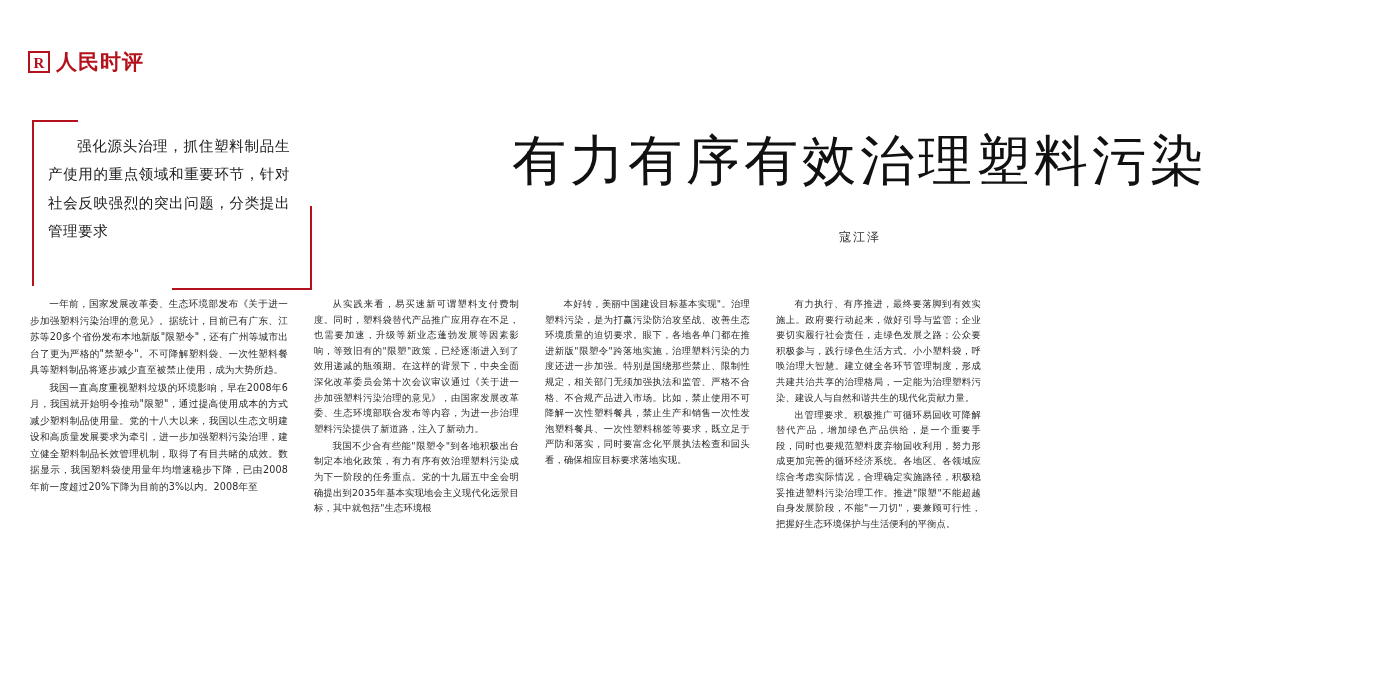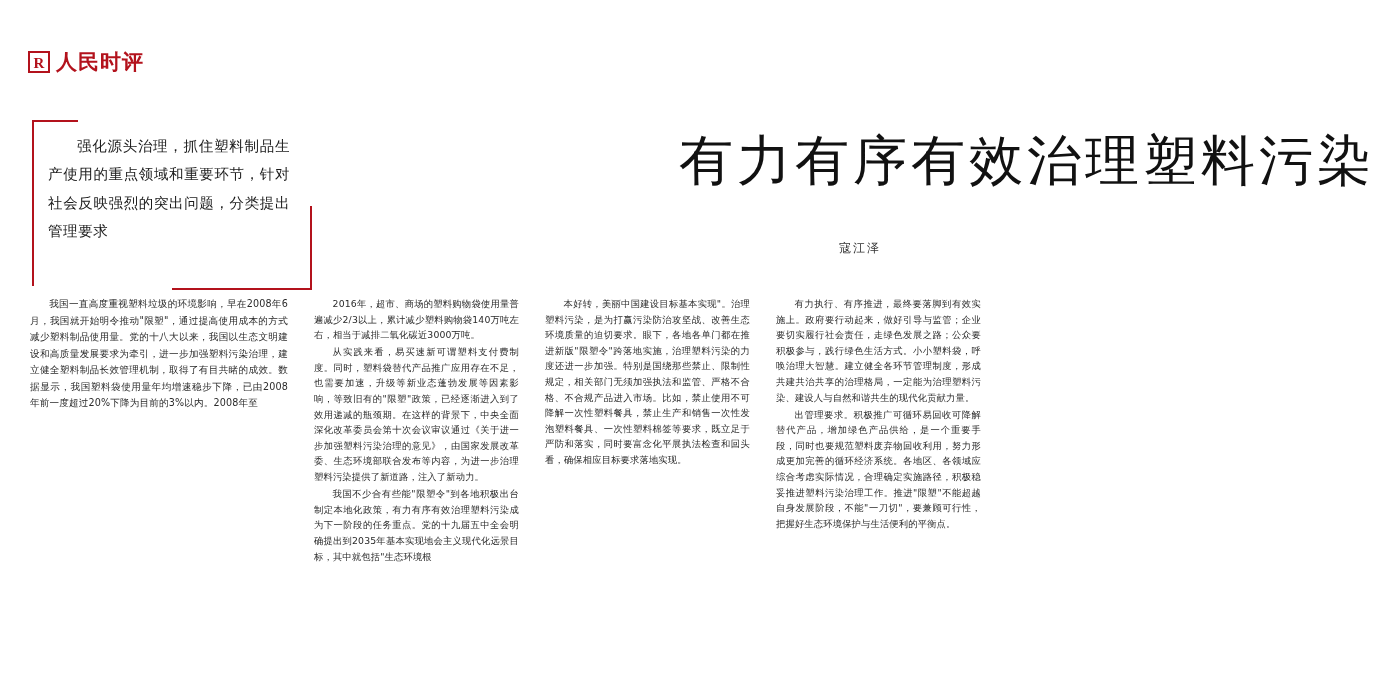--- a/index.html
+++ b/index.html
@@ -53,24 +53,23 @@
     width: 1030px;
     text-align: center;
   }
   .headline {
     font-size: 54px;
     letter-spacing: 4px;
     font-weight: normal;
     font-family: "DejaVu Sans", sans-serif;
     color: #111111;
     line-height: 1.15;
-    text-align: right;
   }
   .byline {
-    margin-top: 48px;
+    margin-top: 37px;
     font-size: 12px;
     letter-spacing: 2px;
     color: #333;
     font-family: Liberation Serif, serif;
   }
 
   
   .lede {
     position: absolute;
     left: 30px;
@@ -165,24 +164,24 @@
   <div class="lede-text">强化源头治理，抓住塑料制品生产使用的重点领域和重要环节，针对社会反映强烈的突出问题，分类提出管理要求</div>
 </div>
 
 <div class="headline-wrap">
   <div class="headline">有力有序有效治理塑料污染</div>
   <div class="byline">寇江泽</div>
 </div>
 
 <div class="columns">
   <div class="col first">
+    <p>一年前，国家发展改革委、生态环境部发布《关于进一步加强塑料污染治理的意见》。据统计，目前已有广东、江苏等20多个省份发布本地新版"限塑令"，还有广州等城市出台了更为严格的"禁塑令"。不可降解塑料袋、一次性塑料餐具等塑料制品将逐步减少直至被禁止使用，成为大势所趋。</p>
     <p>我国一直高度重视塑料垃圾的环境影响，早在2008年6月，我国就开始明令推动"限塑"，通过提高使用成本的方式减少塑料制品使用量。党的十八大以来，我国以生态文明建设和高质量发展要求为牵引，进一步加强塑料污染治理，建立健全塑料制品长效管理机制，取得了有目共睹的成效。数据显示，我国塑料袋使用量年均增速稳步下降，已由2008年前一度超过20%下降为目前的3%以内。2008年至</p>
   </div>
   <div class="col">
-    <p>2016年，超市、商场的塑料购物袋使用量普遍减少2/3以上，累计减少塑料购物袋140万吨左右，相当于减排二氧化碳近3000万吨。</p>
     <p>从实践来看，易买速新可谓塑料支付费制度。同时，塑料袋替代产品推广应用存在不足，也需要加速，升级等新业态蓬勃发展等因素影响，等致旧有的"限塑"政策，已经逐渐进入到了效用递减的瓶颈期。在这样的背景下，中央全面深化改革委员会第十次会议审议通过《关于进一步加强塑料污染治理的意见》，由国家发展改革委、生态环境部联合发布等内容，为进一步治理塑料污染提供了新道路，注入了新动力。</p>
     <p>我国不少合有些能"限塑令"到各地积极出台制定本地化政策，有力有序有效治理塑料污染成为下一阶段的任务重点。党的十九届五中全会明确提出到2035年基本实现地会主义现代化远景目标，其中就包括"生态环境根</p>
   </div>
   <div class="col">
     <p>本好转，美丽中国建设目标基本实现"。治理塑料污染，是为打赢污染防治攻坚战、改善生态环境质量的迫切要求。眼下，各地各单门都在推进新版"限塑令"跨落地实施，治理塑料污染的力度还进一步加强。特别是国绕那些禁止、限制性规定，相关部门无须加强执法和监管、严格不合格、不合规产品进入市场。比如，禁止使用不可降解一次性塑料餐具，禁止生产和销售一次性发泡塑料餐具、一次性塑料棉签等要求，既立足于严防和落实，同时要富念化平展执法检查和回头看，确保相应目标要求落地实现。</p>
   </div>
   <div class="col">
     <p>有力执行、有序推进，最终要落脚到有效实施上。政府要行动起来，做好引导与监管；企业要切实履行社会责任，走绿色发展之路；公众要积极参与，践行绿色生活方式。小小塑料袋，呼唤治理大智慧。建立健全各环节管理制度，形成共建共治共享的治理格局，一定能为治理塑料污染、建设人与自然和谐共生的现代化贡献力量。</p>
     <p>出管理要求。积极推广可循环易回收可降解替代产品，增加绿色产品供给，是一个重要手段，同时也要规范塑料废弃物回收利用，努力形成更加完善的循环经济系统。各地区、各领域应综合考虑实际情况，合理确定实施路径，积极稳妥推进塑料污染治理工作。推进"限塑"不能超越自身发展阶段，不能"一刀切"，要兼顾可行性，把握好生态环境保护与生活便利的平衡点。</p>
   </div>

